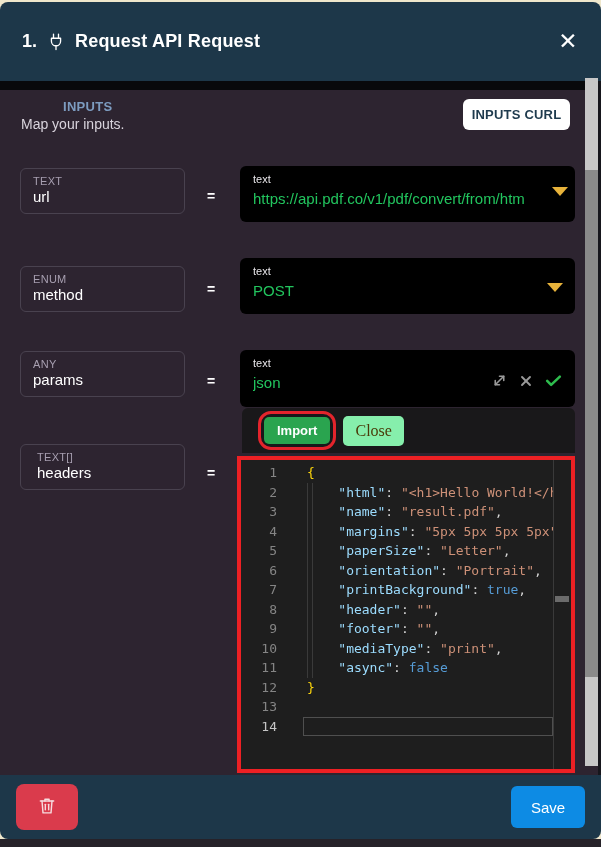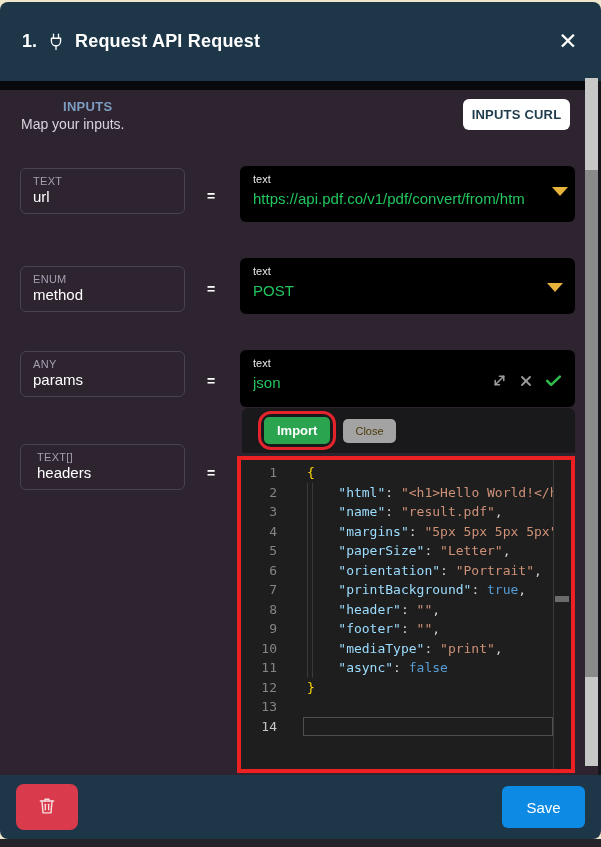--- a/index.html
+++ b/index.html
@@ -38,42 +38,42 @@
   .r4-box { top:444px;padding-left:16px; } .r4-eq { top:465px; }
   .r1-arrow { top:21px; right:7px; }
   .r2-arrow { top:25px; right:12px; }
   .icon-strip { position:absolute; top:21px; right:12px; display:flex; align-items:center; gap:10px; }
 
   
   .import-bar { position:absolute; left:242px; top:408px; width:333px; height:45px; background:#19181a; border-radius:6px 6px 0 0; display:flex; align-items:center; padding:0 22px 0 16px; }
   .import-title { flex:1; color:#fff; font-size:16px; font-weight:bold; }
   .import-ring { border:3px solid #e4242c; border-radius:13px; padding:3px; margin-right:7px; display:inline-flex; }
   .import-btn { background:#2aa44f; color:#fff; font-size:13px; font-weight:bold; border:none; border-radius:5px; padding:6px 13px; cursor:pointer; }
-  .close-btn { background:#a3a3a3; color:#4a3a08; font-size:11px; border:none; border-radius:5px; padding:6px 12px; cursor:pointer; }
+  .close-btn { background:#86efac; color:#4a3a08; font-size:16px; border:none; border-radius:5px; padding:6px 12px; cursor:pointer;font-family:Liberation Serif, serif; }
 
   
   .editor { position:absolute; left:237px; top:456px; width:338px; height:317px; border:4px solid #ed2024; background:#1e1e1e; }
   .editor-inner { position:relative; width:100%; height:100%; padding-top:3px; font-family:"DejaVu Sans Mono", monospace; font-size:13px; overflow:hidden; }
   .line { display:flex; height:19.5px; line-height:19.5px; }
   .num { width:36px; text-align:right; color:#858585; flex-shrink:0; }
   .code { flex:1; margin-left:26px; padding-left:4px; margin-right:18px; white-space:pre; overflow:hidden; }
   .line.active .num { color:#c6c6c6; }
   .line.active .code { border:1px solid #4f4f4f; }
   .tok-plain { color:#d4d4d4; } .tok-key { color:#9cdcfe; } .tok-str { color:#ce9178; }
   .tok-brace { color:#ffd70b; } .tok-bool { color:#569cd6; }
   .guide { position:absolute; width:1px; background:#3a3a3a; top:23px; height:195px; }
   .g1 { left:66px; } .g2 { left:71px; }
   .ed-scroll-line { position:absolute; top:0; bottom:0; right:17px; width:1px; background:#3a3a3a; }
   .ed-thumb { position:absolute; right:2px; top:136px; width:14px; height:6px; background:#6b6b6b; }
 
   
   .bottom-strip { position:absolute; top:839px; left:0; width:601px; height:8px; background:#262229; }
   .ftr { position:absolute; top:775px; left:0; width:601px; height:64px; background:#1d3749; border-radius:0 0 8px 8px; display:flex; align-items:center; justify-content:space-between; padding:0 16px; }
   .trash-btn { width:62px; height:46px; background:#da3b4c; border:none; border-radius:8px; display:flex; align-items:center; justify-content:center; cursor:pointer; }
-  .save-btn { width:83px; height:42px; background:#0d8be4; border:none; border-radius:6px; color:#fff; font-size:15px; cursor:pointer; }
+  .save-btn { width:74px; height:42px; background:#0d8be4; border:none; border-radius:6px; color:#fff; font-size:15px; cursor:pointer; }
 
   
   .right-edge { position:absolute; left:598px; top:81px; width:3px; height:694px; background:#16161c; }
   .sb-track { position:absolute; left:585px; top:78px; width:13px; height:688px; background:#c7c7c7; }
   .sb-thumb { position:absolute; left:0; top:92px; width:13px; height:507px; background:#8a8a8a; }
 </style>
 </head>
 <body>
 
 <div class="modal">

